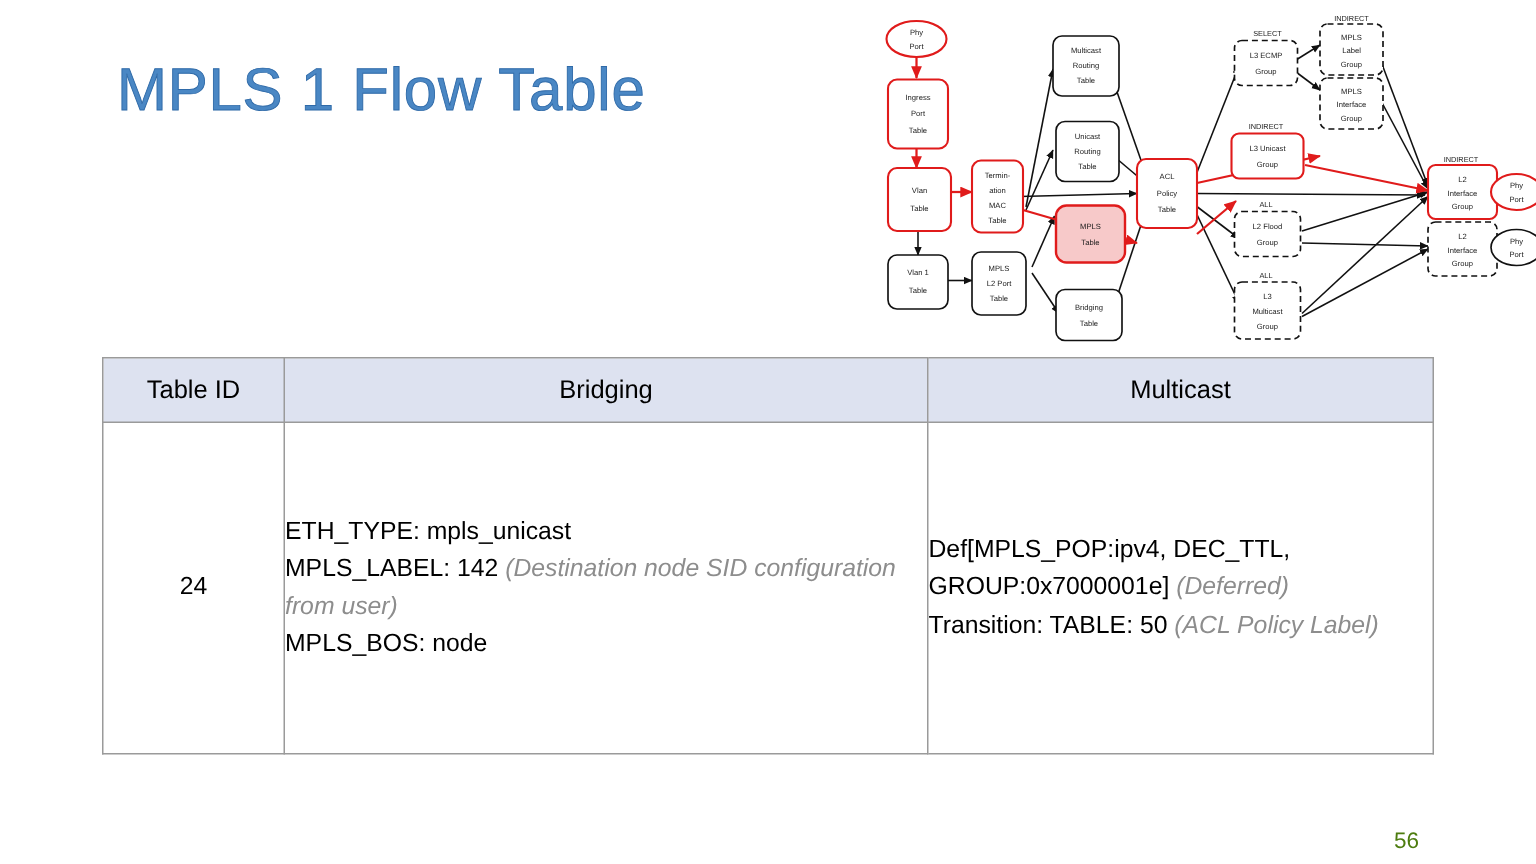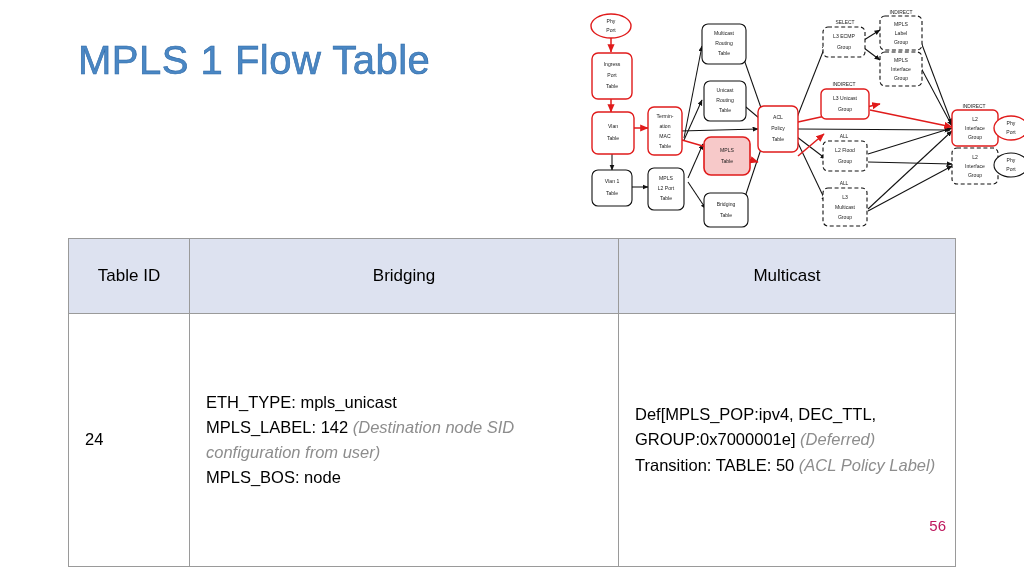--- a/index.html
+++ b/index.html
@@ -26,37 +26,37 @@
     color: #4a87c4;
     -webkit-text-stroke: 0.6px #2f6aa8;
     text-shadow: 0 1px 0 rgba(255,255,255,0.55);
     white-space: nowrap;
   }
 
   
   #page-number {
     position: absolute;
     right: 78px;
-    top: 517px;
+    top: 552px;
     font-size: 15px;
-    color: #be185d;
+    color: #4d7c0f;
   }
 
   
   #flow-table {
     position: absolute;
     left: 68px;
     top: 238px;
     width: 888px;
     border-collapse: collapse;
     table-layout: fixed;
   }
   #flow-table th, #flow-table td {
     border: 1px solid #9a9a9a;
-    padding: 16px;
+    padding: 0;
     vertical-align: middle;
   }
   #flow-table thead th {
     background: #dde2f0;
     height: 42px;
     font-weight: normal;
     font-size: 17px;
     color: #000;
     text-align: center;
   }
@@ -64,20 +64,21 @@
   .col-sel { width: 429px; }
   .col-trt { width: 337px; }
 
   #flow-table tbody td {
     height: 220px;
     font-size: 16.5px;
     line-height: 1.52;
     color: #000;
   }
   .cell-id {
+    text-align: center;
   }
   .cell-text {
     padding: 8px 12px 8px 14px;
     text-align: left;
   }
   .note {
     color: #8d8d8d;
     font-style: italic;
   }
 

